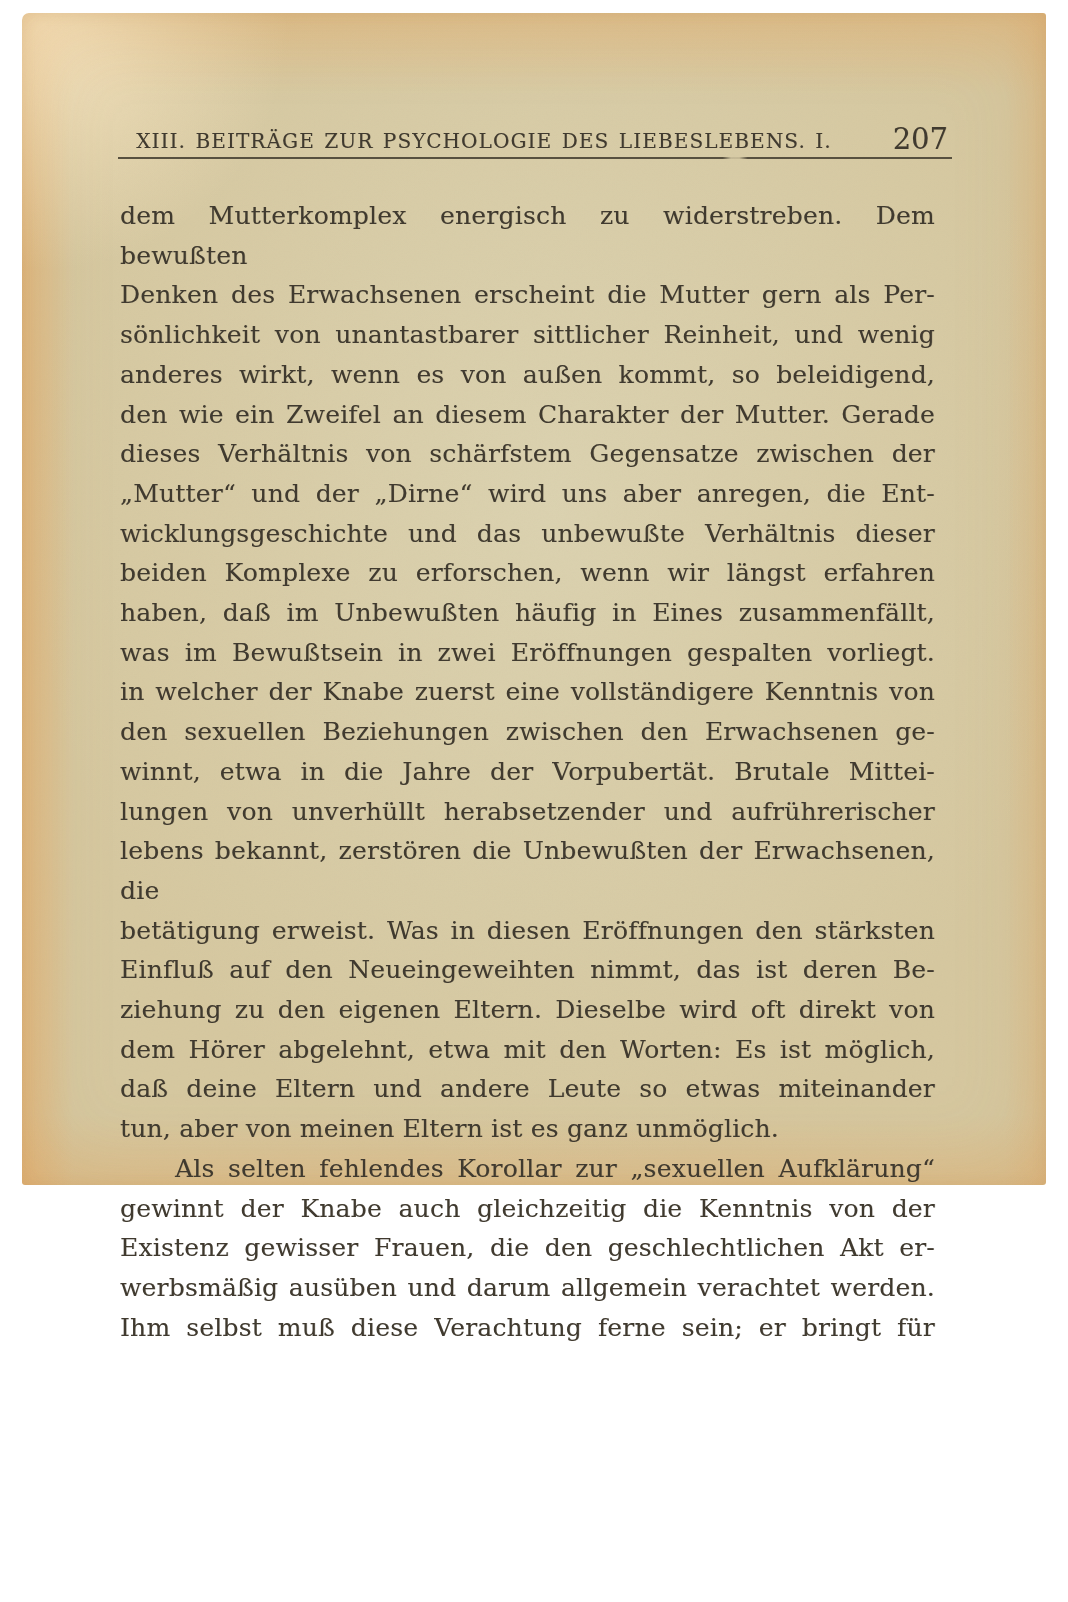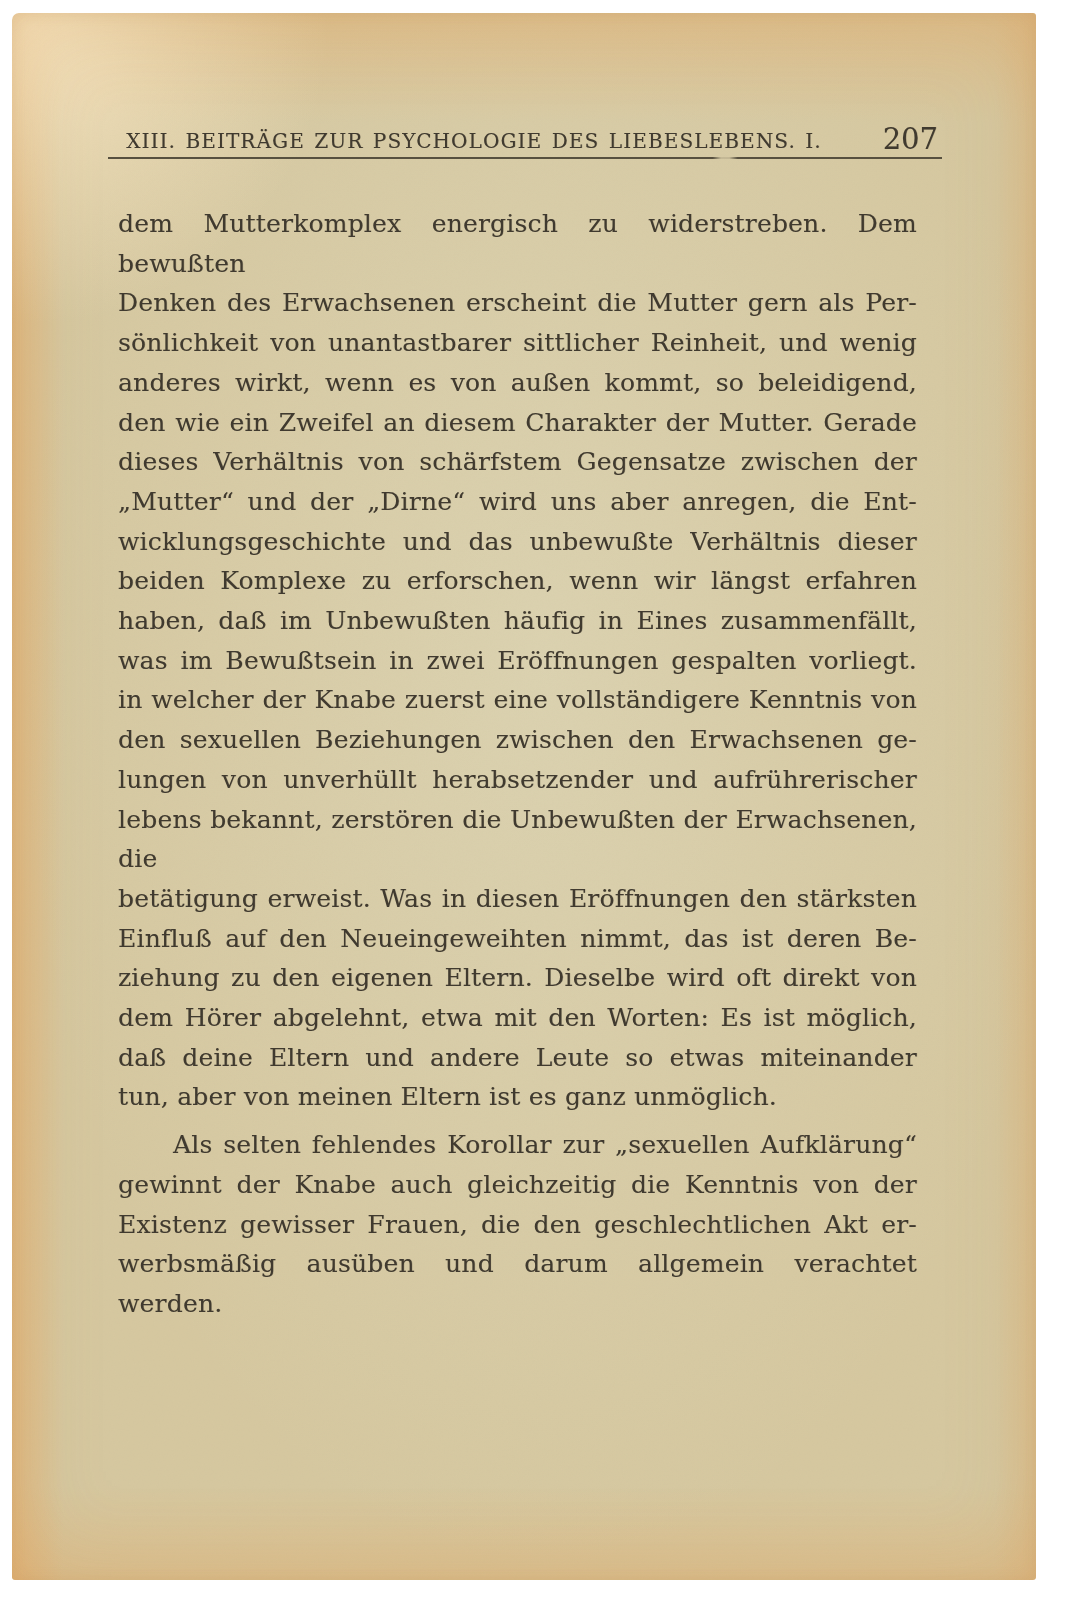--- a/index.html
+++ b/index.html
@@ -13,24 +13,24 @@
   }
   .stage {
     position: relative;
     width: 1068px;
     height: 1602px;
     background: #ffffff;
   }
   
   .paper {
     position: absolute;
-    left: 12px;
+    left: 22px;
     top: 13px;
     width: 1024px;
-    height: 1567px;
+    height: 1172px;
     border-radius: 7px 3px 3px 3px;
     background:
       radial-gradient(circle at 2% 1%, rgba(250,232,196,0.85), rgba(250,232,196,0) 16%),
       linear-gradient(to right, rgba(233,174,106,0.55), rgba(233,174,106,0) 5%),
       linear-gradient(to left, rgba(226,178,118,0.38), rgba(226,178,118,0) 4%),
       linear-gradient(to bottom, rgba(234,178,112,0.42), rgba(234,178,112,0) 7%),
       linear-gradient(to top, rgba(229,180,118,0.40), rgba(229,180,118,0) 6%),
       radial-gradient(ellipse at 52% 42%, rgba(224,219,190,0.55), rgba(224,219,190,0) 70%),
       var(--paper-base, #d6c8a0);
     box-shadow:
@@ -90,21 +90,21 @@
   .body-text {
     position: absolute;
     top: 183px;
     left: 98px;
     width: 815px;
     color: var(--ink, #403a2f);
     font-size: 25px;
     line-height: 39.7px;
     text-shadow: 0.4px 0.4px 0 rgba(64,58,47,0.30);
   }
-  .paragraph { margin: 8px; }
+  .paragraph { margin: 0; }
   .line {
     text-align: justify;
     text-align-last: justify;
     letter-spacing: 0.2px;
     white-space: normal;
   }
   .line.no-just { text-align-last: left; }
   .line.indent { text-indent: 55px; }
 </style>
 </head>
@@ -136,31 +136,33 @@
           <div class="line">anderes wirkt, wenn es von außen kommt, so beleidigend,</div>
           <div class="line">den wie ein Zweifel an diesem Charakter der Mutter. Gerade</div>
           <div class="line">dieses Verhältnis von schärfstem Gegensatze zwischen der</div>
           <div class="line">„Mutter“ und der „Dirne“ wird uns aber anregen, die Ent-</div>
           <div class="line">wicklungsgeschichte und das unbewußte Verhältnis dieser</div>
           <div class="line">beiden Komplexe zu erforschen, wenn wir längst erfahren</div>
           <div class="line">haben, daß im Unbewußten häufig in Eines zusammenfällt,</div>
           <div class="line">was im Bewußtsein in zwei Eröffnungen gespalten vorliegt.</div>
           <div class="line">in welcher der Knabe zuerst eine vollständigere Kenntnis von</div>
           <div class="line">den sexuellen Beziehungen zwischen den Erwachsenen ge-</div>
+          <div class="line">winnt, etwa in die Jahre der Vorpubertät. Brutale Mittei-</div>
           <div class="line">lungen von unverhüllt herabsetzender und aufrührerischer</div>
           <div class="line">lebens bekannt, zerstören die Unbewußten der Erwachsenen, die</div>
           <div class="line">betätigung erweist. Was in diesen Eröffnungen den stärksten</div>
           <div class="line">Einfluß auf den Neueingeweihten nimmt, das ist deren Be-</div>
           <div class="line">ziehung zu den eigenen Eltern. Dieselbe wird oft direkt von</div>
           <div class="line">dem Hörer abgelehnt, etwa mit den Worten: Es ist möglich,</div>
           <div class="line">daß deine Eltern und andere Leute so etwas miteinander</div>
           <div class="line no-just">tun, aber von meinen Eltern ist es ganz unmöglich.</div>
         </div>
         <div class="paragraph">
           <div class="line indent">Als selten fehlendes Korollar zur „sexuellen Aufklärung“</div>
           <div class="line">gewinnt der Knabe auch gleichzeitig die Kenntnis von der</div>
           <div class="line">Existenz gewisser Frauen, die den geschlechtlichen Akt er-</div>
           <div class="line">werbsmäßig ausüben und darum allgemein verachtet werden.</div>
+          <div class="line">Ihm selbst muß diese Verachtung ferne sein; er bringt für</div>
         </div>
       </div>
 
   </div>
 </div>
 
 </body></html>

